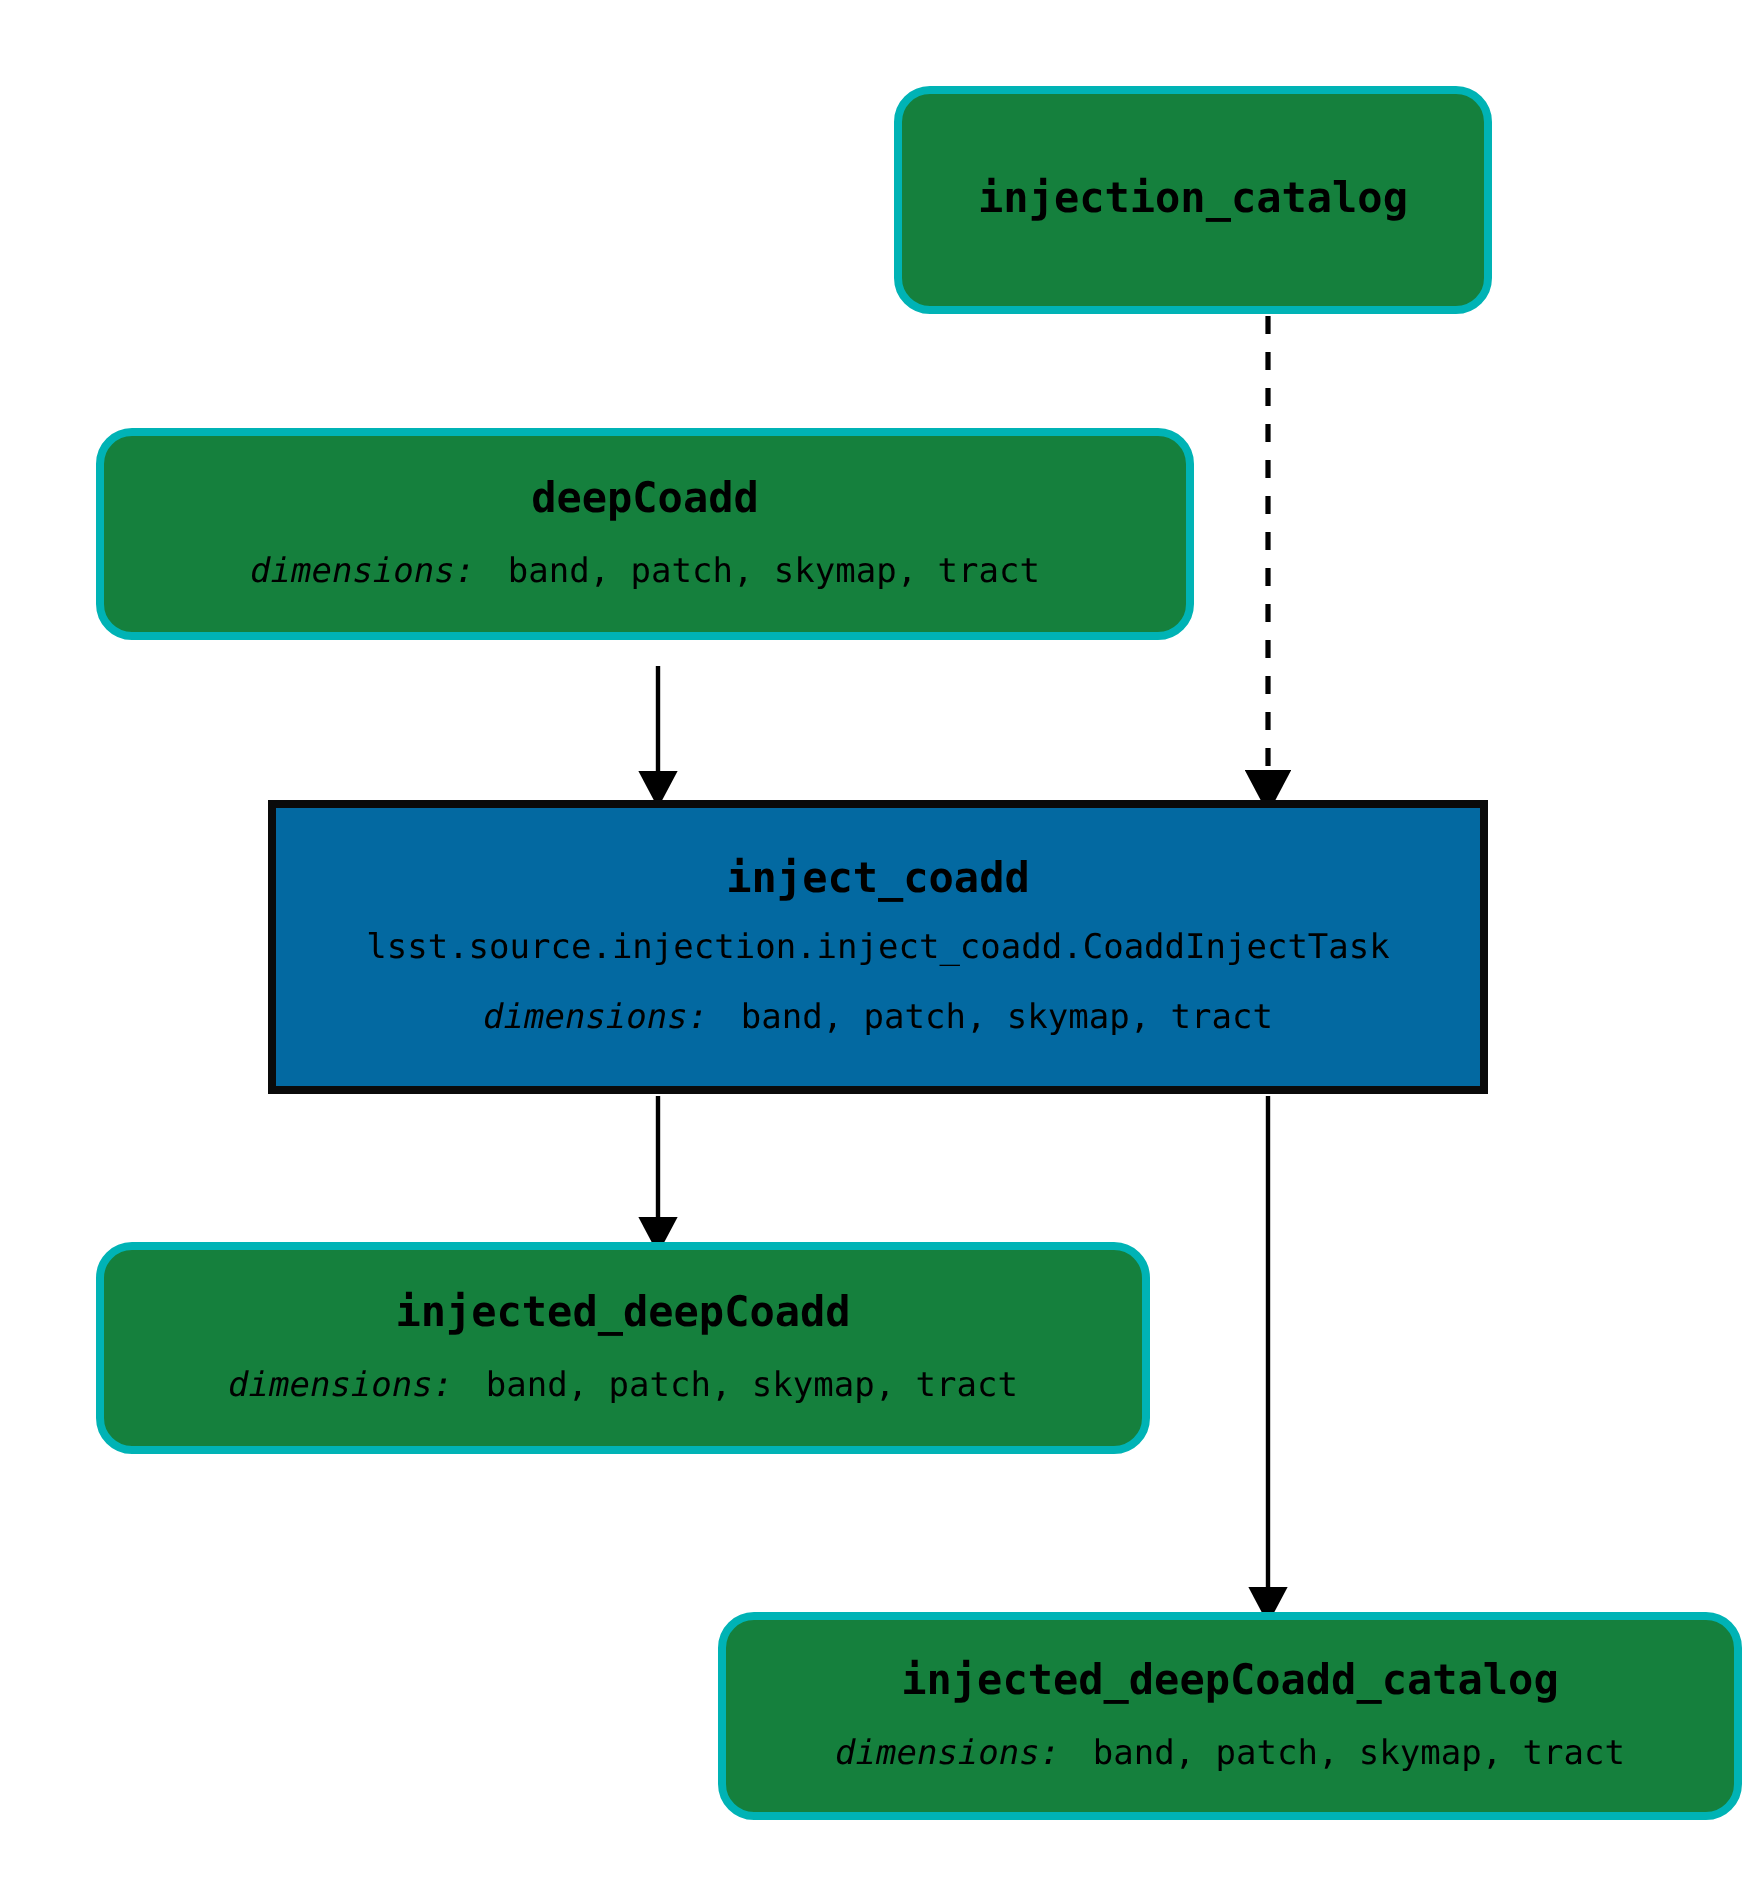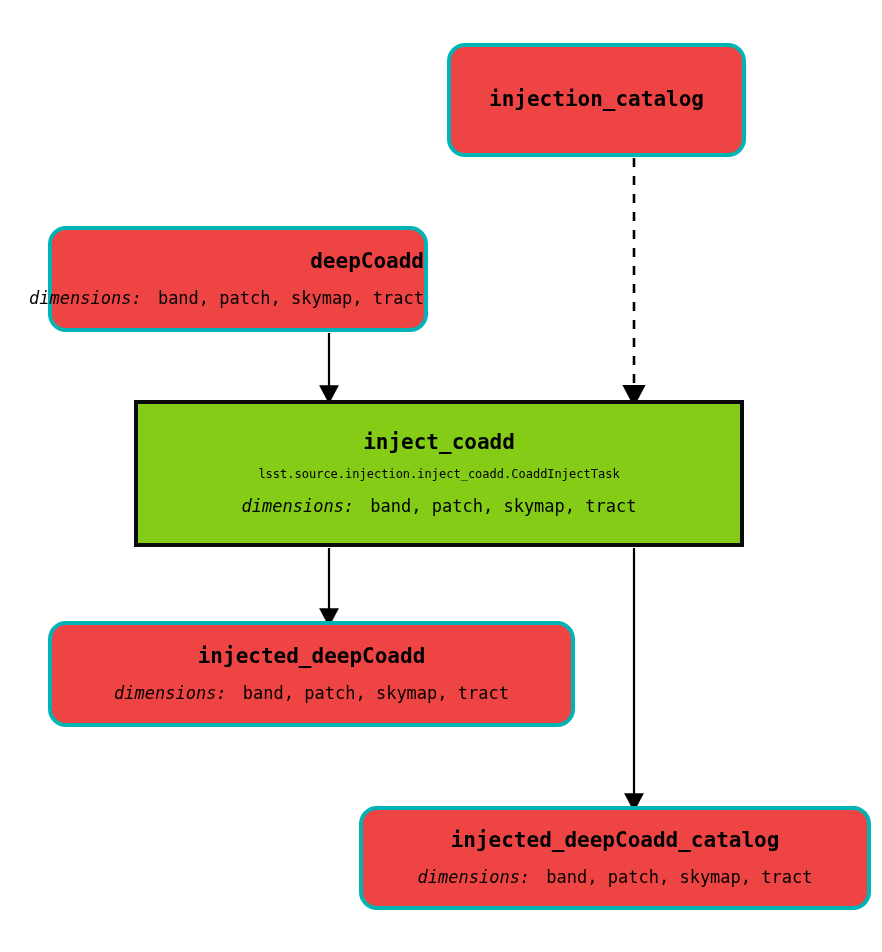--- a/index.html
+++ b/index.html
@@ -33,28 +33,28 @@
     box-sizing: border-box;
     display: flex;
     flex-direction: column;
     align-items: center;
     justify-content: center;
     text-align: center;
   }
 
   
   .node.dataset {
-    background: #ef4444;
+    background: #15803d;
     border: 4px solid #00b3b5;
     border-radius: 18px;
   }
 
   
   .node.task {
-    background: #84cc16;
+    background: #0369a1;
     border: 4px solid #0a0a0a;
     border-radius: 0;
     justify-content: center;
   }
 
   .node-title {
     font-family: "DejaVu Sans Mono", monospace;
     font-weight: bold;
     font-size: 21px;
     color: #000000;
@@ -69,40 +69,40 @@
     font-size: 17px;
     color: #000000;
     line-height: 1.1;
     white-space: nowrap;
     margin-top: 16px;
   }
 
   .node-classpath {
     font-family: "DejaVu Sans Mono", monospace;
     font-weight: normal;
-    font-size: 12px;
+    font-size: 17px;
     color: #000000;
     line-height: 1.1;
     white-space: nowrap;
     margin-top: 14px;
   }
 
   .dims-label {
     font-style: italic;
   }
   .dims-values {
     font-style: normal;
   }
 
   
   #node-injection-catalog {
     left: 447px; top: 43px; width: 299px; height: 114px;
   }
   #node-deep-coadd {
-    left: 48px; top: 226px; width: 380px; height: 106px; align-items: flex-end;
+    left: 48px; top: 214px; width: 549px; height: 106px;
   }
   #node-inject-coadd {
     left: 134px; top: 400px; width: 610px; height: 147px;
   }
   #node-injected-deep-coadd {
     left: 48px; top: 621px; width: 527px; height: 106px;
   }
   #node-injected-deep-coadd-catalog {
     left: 359px; top: 806px; width: 512px; height: 104px;
   }

